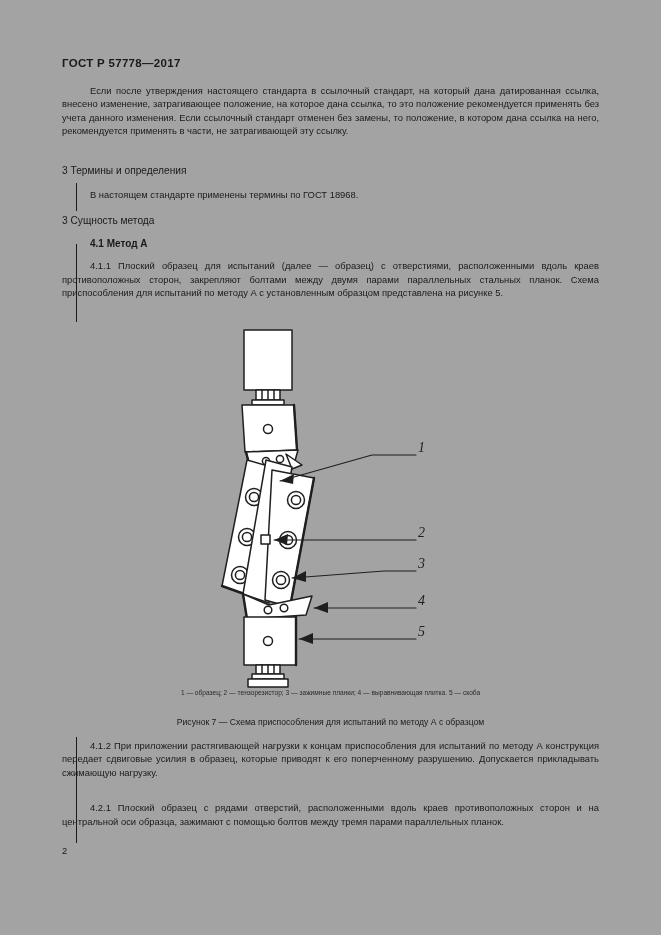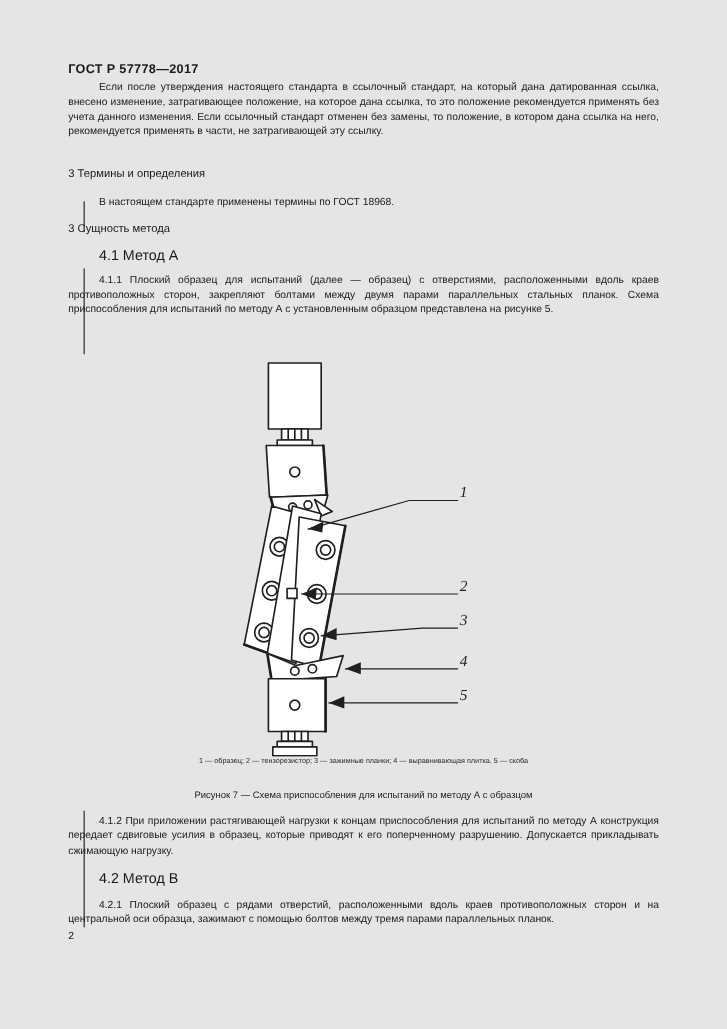--- a/index.html
+++ b/index.html
@@ -11,60 +11,60 @@
     width: 661px;
     height: 935px;
     position: relative;
     font-family: "Liberation Sans", sans-serif;
     color: #1a1a1a;
     overflow: hidden;
   }
   .page {
     position: absolute;
     inset: 0;
-    background: #e5e5e5;
+    background: #a3a3a3;
     padding-left: 40px;
   }
 
   
   .doc-header {
     position: absolute;
     left: 62px;
     top: 57px;
     font-size: 11.5px;
     font-weight: bold;
     letter-spacing: 0.3px;
     white-space: nowrap;
   }
 
   
   .body-col {
     position: absolute;
     left: 62px;
-    top: 72px;
+    top: 84px;
     width: 537px;
   }
   p.para {
     margin: 0;
     font-size: 9.4px;
     line-height: 13.4px;
     text-align: justify;
     text-indent: 28px;
     hyphens: manual;
   }
   h2.head {
     margin: 0;
     font-size: 10.2px;
     font-weight: normal;
     line-height: 14px;
   }
   h3.subhead {
     margin: 0;
-    font-size: 13px;
-    font-weight: normal;
+    font-size: 10px;
+    font-weight: bold;
     line-height: 13.4px;
     text-indent: 28px;
   }
   .sp-intro { height: 26px; }
   .sp-a { height: 10px; }
   .sp-b { height: 13px; }
   .sp-c { height: 9px; }
   .sp-d { height: 9px; }
 
   
@@ -290,21 +290,20 @@
   <div class="fig-legend">1 — образец; 2 — тензорезистор; 3 — зажимные планки; 4 — выравнивающая плитка. 5 — скоба</div>
 
   <div class="fig-caption">Рисунок 7 — Схема приспособления для испытаний по методу А с образцом</div>
 
   <div class="body-col-2">
 
     <p class="para">4.1.2 При приложении растягивающей нагрузки к концам приспособления для испытаний по ме­тоду А конструкция передает сдвиговые усилия в образец, которые приводят к его поперченному раз­рушению. Допускается прикладывать сжимающую нагрузку.</p>
 
     <div class="sp-b"></div>
 
-    <h3 class="subhead">4.2 Метод В</h3>
 
     <div class="sp-d"></div>
 
     <p class="para">4.2.1 Плоский образец с рядами отверстий, расположенными вдоль краев противоположных сторон и на центральной оси образца, зажимают с помощью болтов между тремя парами параллельных планок.</p>
   </div>
 
   <div class="page-number">2</div>
 
 </div>
 

